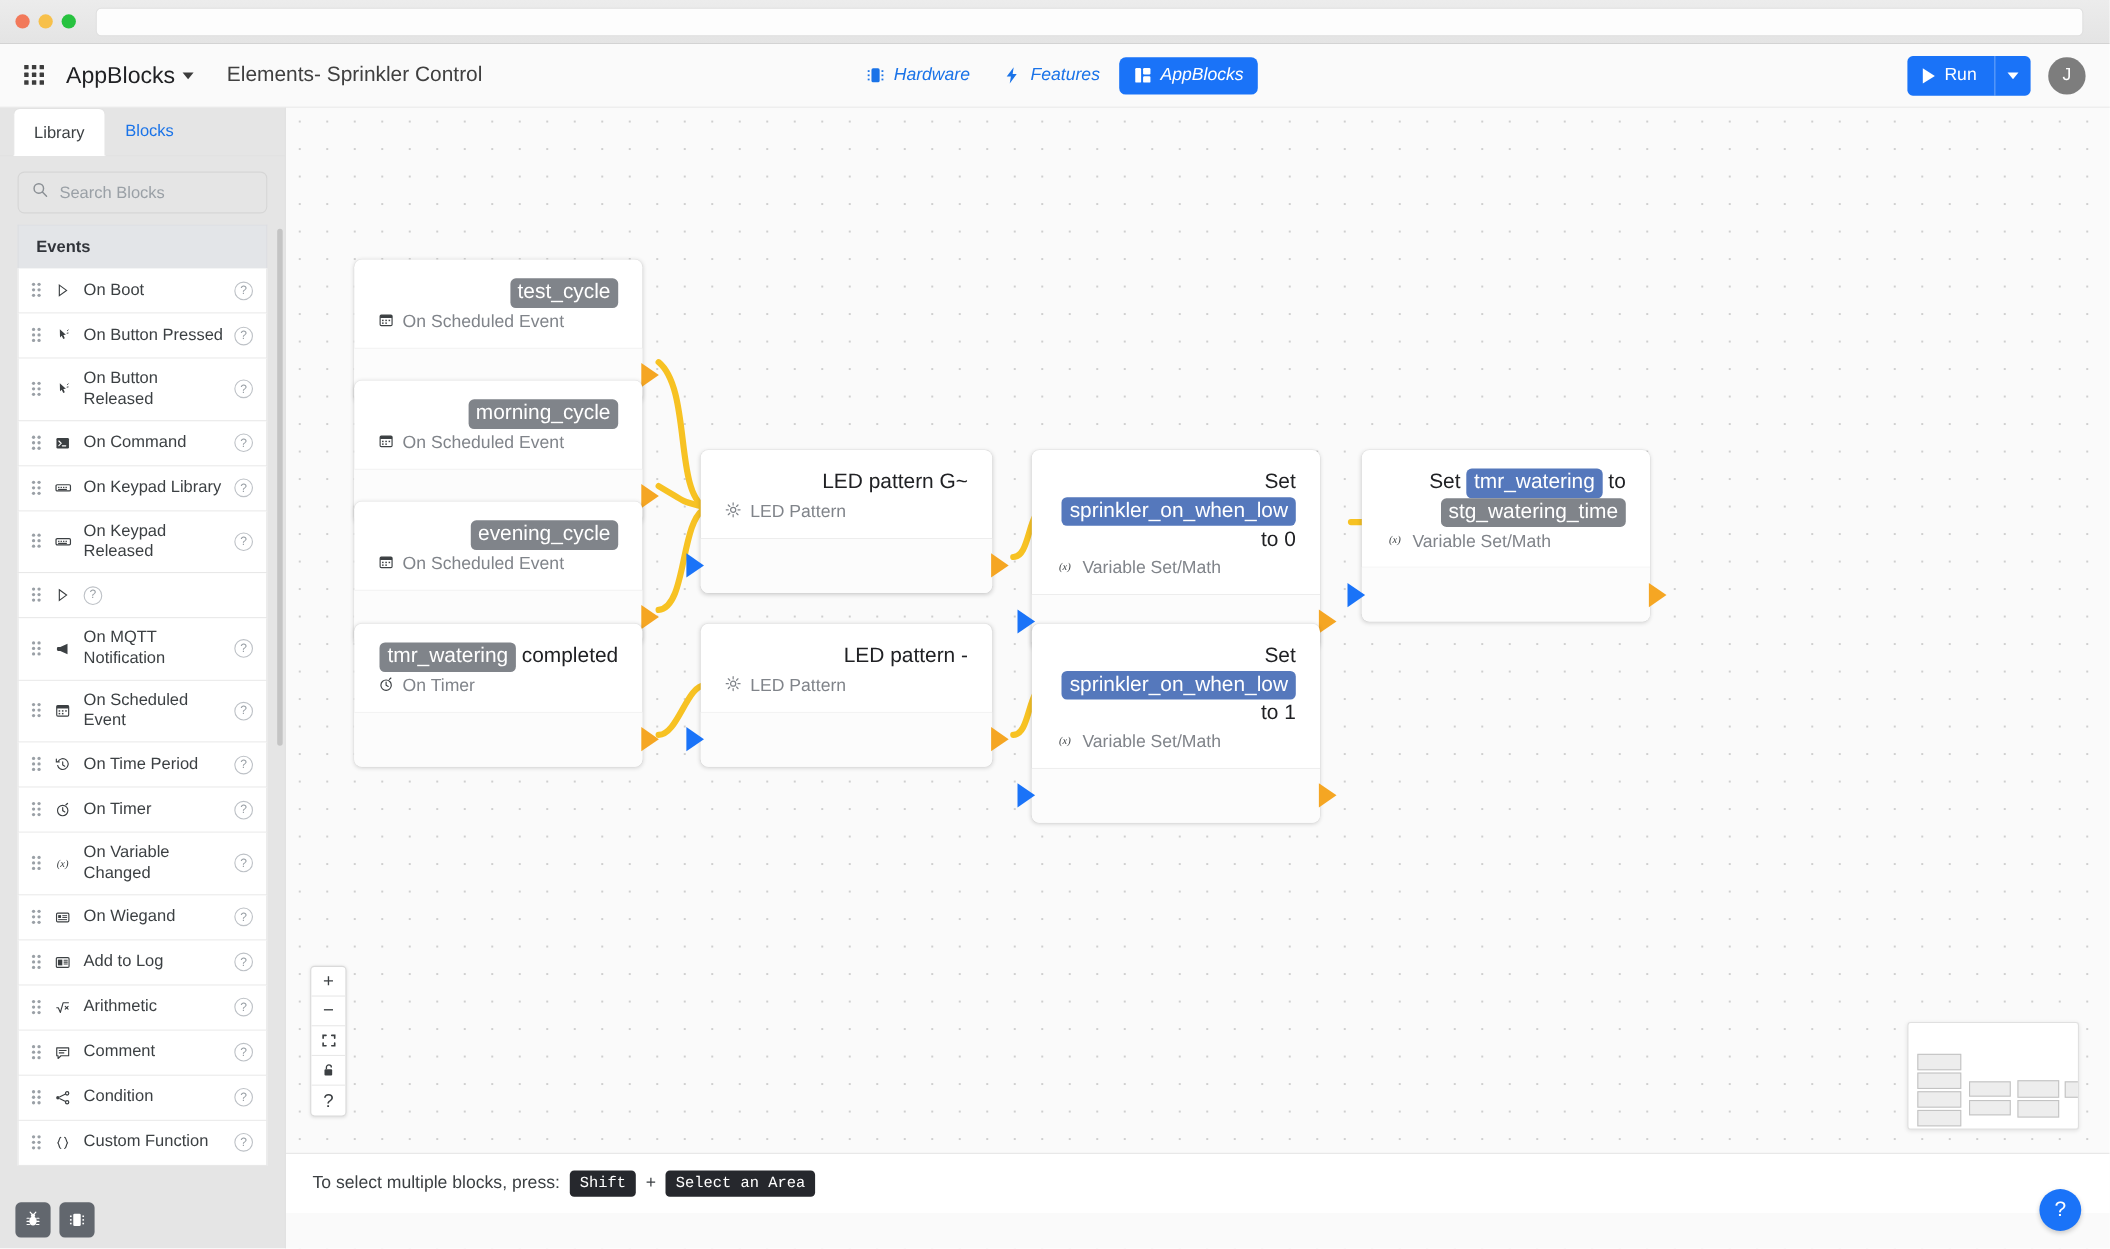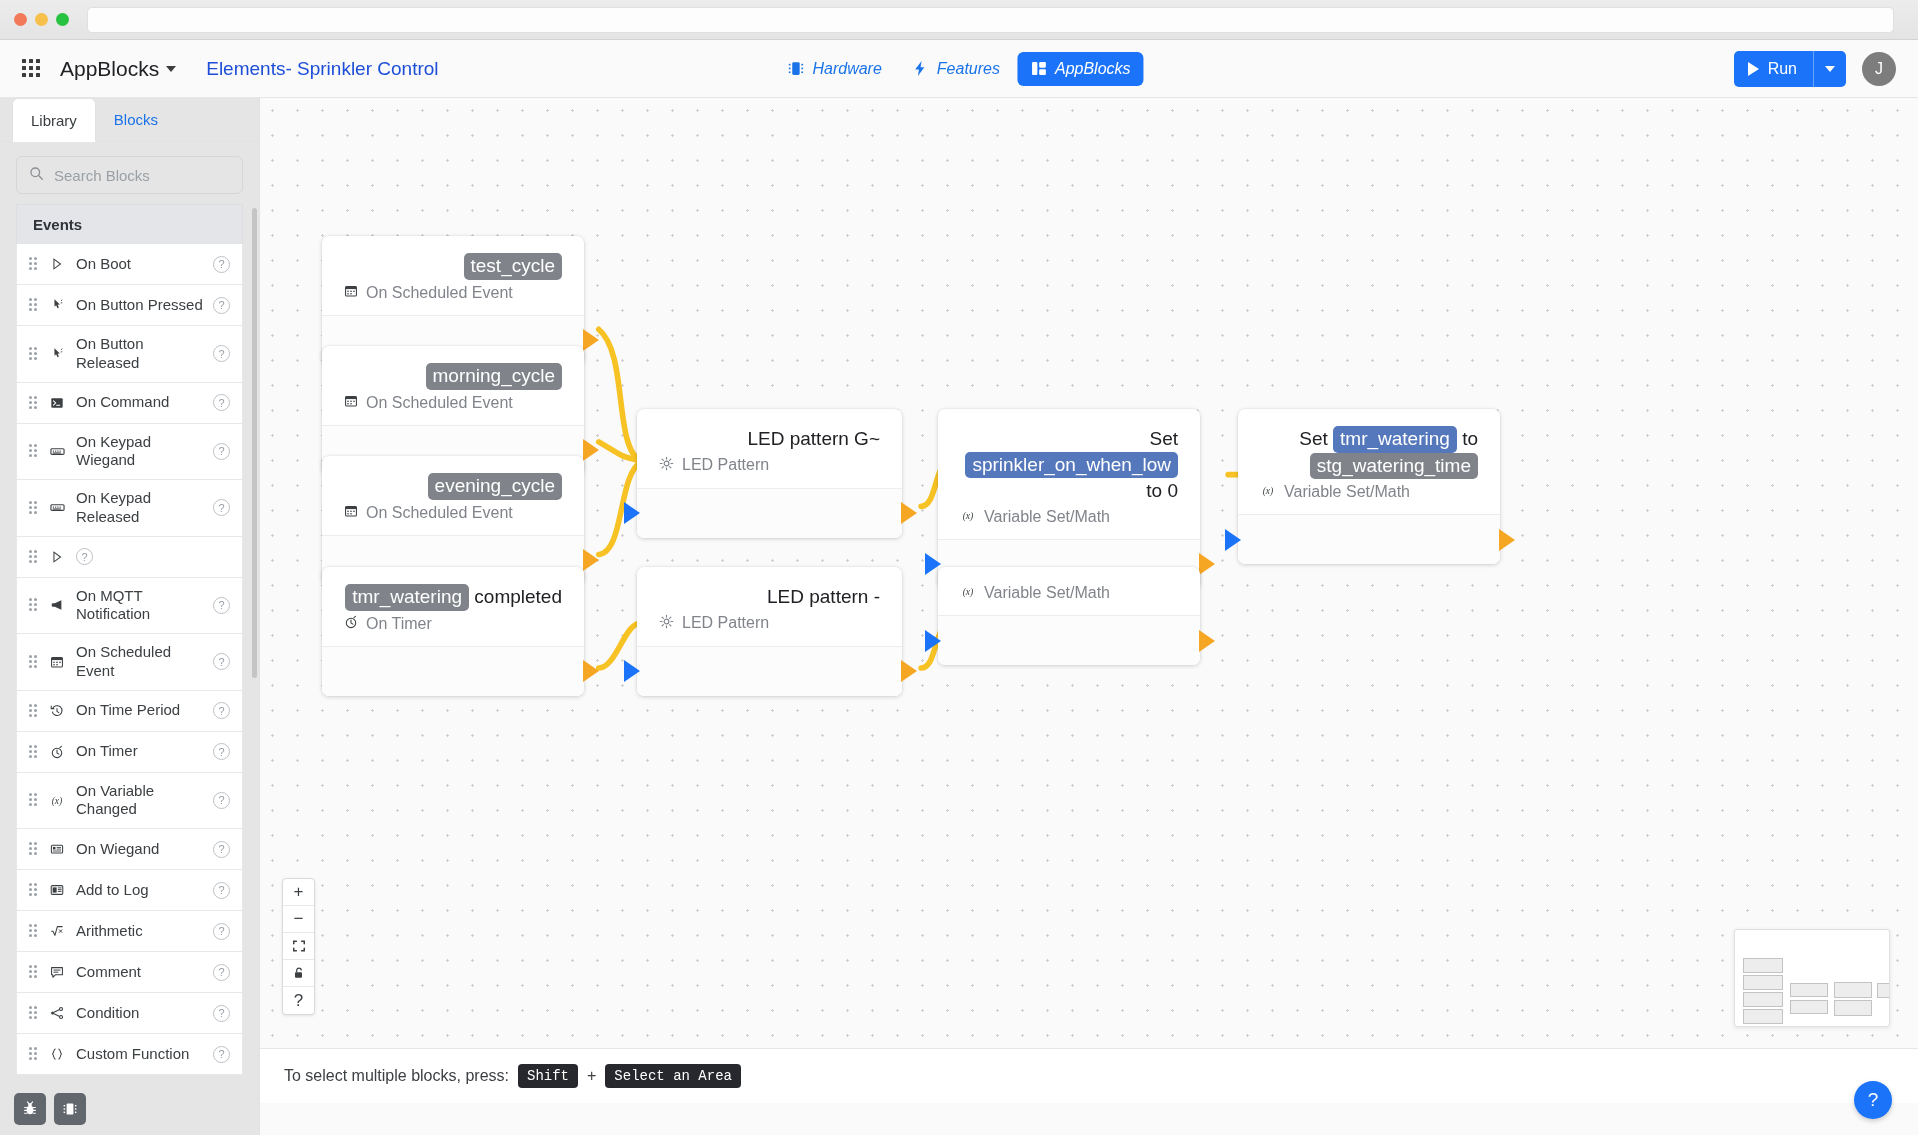--- a/index.html
+++ b/index.html
@@ -48,21 +48,21 @@
   .grid-icon i { background: #3c3c3c; display: block; border-radius: 0.5px; }
   .brand {
     font-size: 21px; color: #202124; font-weight: 400;
     display: flex; align-items: center; gap: 7px; cursor: pointer;
   }
   .caret-down {
     width: 0; height: 0; border-left: 5px solid transparent;
     border-right: 5px solid transparent; border-top: 6px solid #3c3c3c;
   }
   .doc-title {
-    font-size: 19px; color: #1d4ed8; margin-left: 30px;
+    font-size: 19px; color: #404040; margin-left: 30px;
   }
   .nav-center {
     position: absolute; left: 50%; transform: translateX(-50%);
     display: flex; align-items: center; gap: 4px;
   }
   .nav-item {
     display: flex; align-items: center; gap: 8px;
     padding: 8px 13px; border-radius: 6px;
     font-size: 16px; color: #1a73e8; cursor: pointer; white-space: nowrap; font-style: italic;
   }
@@ -441,21 +441,21 @@
             <span class="row-ico">
               <svg viewBox="0 0 16 16" width="15" height="15">
                 <rect x="1" y="5" width="14" height="6" rx="1.2" fill="none" stroke="#3c4043" stroke-width="1.2"></rect>
                 <rect x="3" y="7" width="1.3" height="1.2" fill="#3c4043"></rect>
                 <rect x="5.4" y="7" width="1.3" height="1.2" fill="#3c4043"></rect>
                 <rect x="7.8" y="7" width="1.3" height="1.2" fill="#3c4043"></rect>
                 <rect x="10.2" y="7" width="1.3" height="1.2" fill="#3c4043"></rect>
                 <rect x="3" y="9" width="8.5" height="1.2" fill="#3c4043"></rect>
               </svg>
             </span>
-            <span class="row-label">On Keypad Wiegand</span>
+            <span class="row-label">On Keypad Library</span>
             <span class="help-q">?</span>
           </div>
           <div class="block-row">
             <span class="drag-dots">
               <i></i>
               <i></i>
               <i></i>
               <i></i>
               <i></i>
               <i></i>
@@ -861,20 +861,21 @@
               <span>Variable Set/Math</span>
             </div>
           </div>
           <div class="node-foot">
             <span class="port in"></span>
             <span class="port out"></span>
           </div>
         </div>
         <div class="node" style="left: 678px; top: 469px; width: 262px;">
           <div class="node-body">
+            <div class="node-title">Set <span class="tok blue">sprinkler_on_when_low</span> to 1</div>
             <div class="node-sub">
               <span><svg viewBox="0 0 16 16" width="16" height="14">
                   <text x="8" y="12" font-size="11" font-style="italic" font-family="Liberation Serif, serif" text-anchor="middle" fill="#3c4043">(x)</text>
                 </svg></span>
               <span>Variable Set/Math</span>
             </div>
           </div>
           <div class="node-foot">
             <span class="port in"></span>
             <span class="port out"></span>

